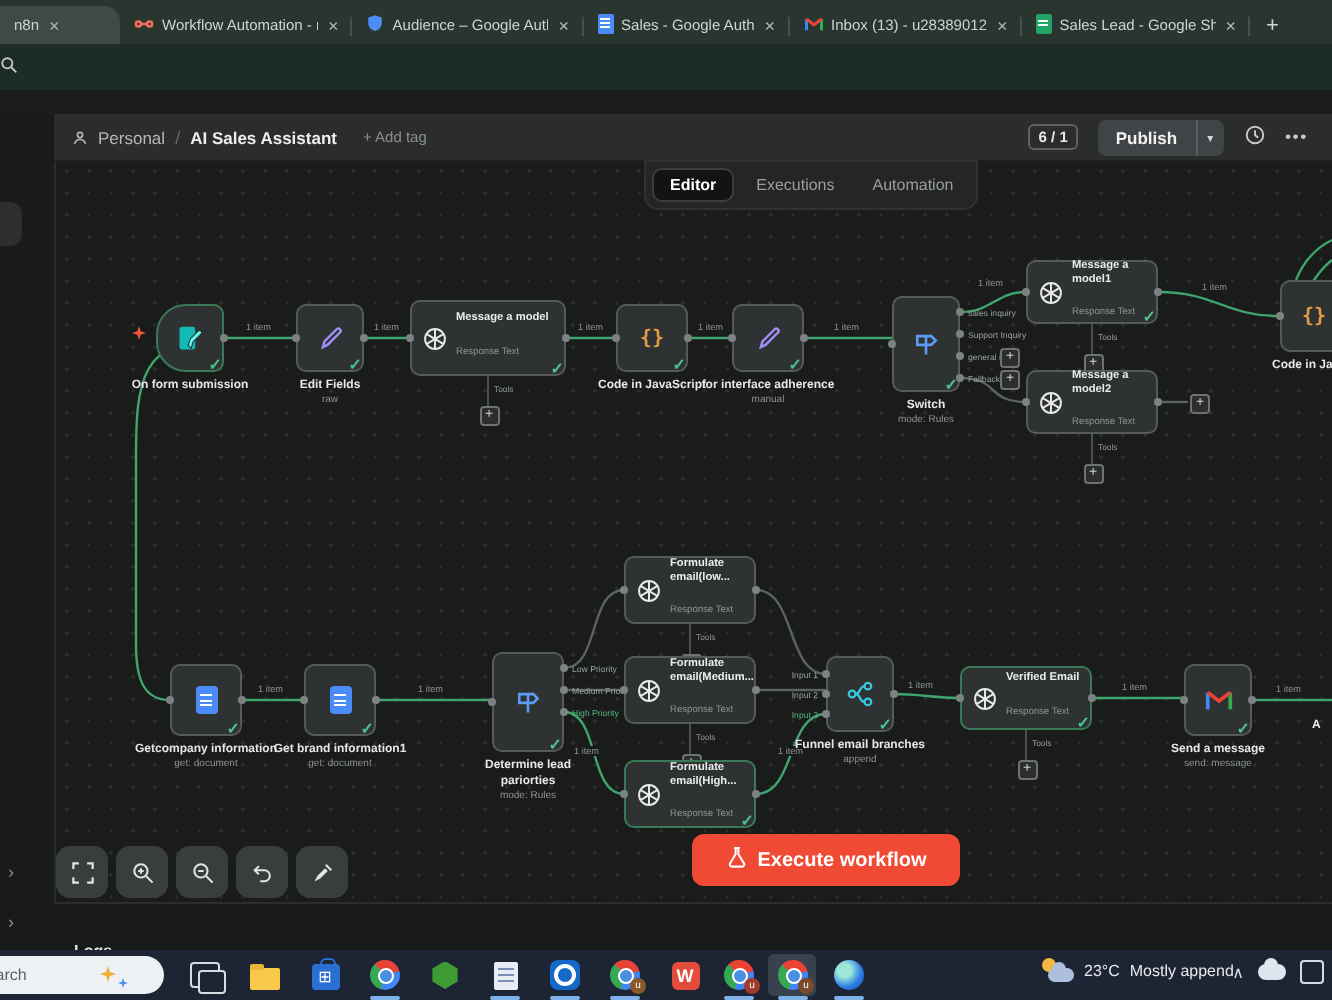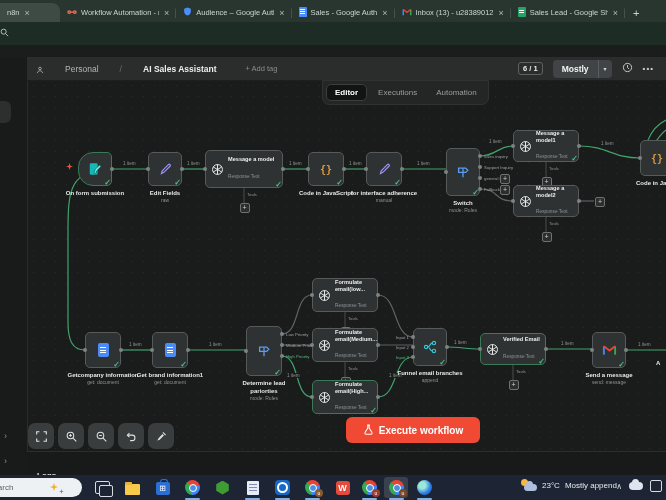--- a/index.html
+++ b/index.html
@@ -21,21 +21,21 @@
   .urlbar .u{padding-left:2px;white-space:nowrap;overflow:hidden;flex:1;}
   .urlbar .mag{margin-right:16px;}
   
   .appstrip{position:absolute;top:45px;left:0;right:0;height:12px;background:#1b1c1c;z-index:4;}
   .sidebar{position:absolute;top:57px;left:0;bottom:25px;width:27px;background:#191a1a;
            border-right:1px solid #2a2b2b;z-index:4;}
   .sidebtn{position:absolute;top:44px;left:0;width:11px;height:22px;background:#2d2e2e;border-radius:0 6px 6px 0;}
   .sidechev{position:absolute;left:4px;color:#8d9191;font-size:9px;}
   .appheader{position:absolute;top:57px;left:27px;right:0;height:23px;background:#2b2c2c;
              border-bottom:1px solid #1e1e1e;display:flex;align-items:center;z-index:5;}
-  .crumb{display:flex;align-items:center;gap:21px;margin-left:9px;}
+  .crumb{display:flex;align-items:center;gap:5px;margin-left:9px;}
   .crumb .proj{color:#b4b7b7;font-size:8.5px;}
   .crumb .slash{color:#666a6a;font-size:9px;}
   .crumb .wf{color:#ededed;font-size:8.5px;font-weight:700;}
   .crumb .addtag{color:#8a8e8e;font-size:7.5px;margin-left:8px;}
   .hright{margin-left:auto;display:flex;align-items:center;gap:10px;margin-right:12px;}
   .counter{border:1px solid #5e6162;border-radius:3px;color:#e8e8e8;font-size:7.5px;
            font-weight:700;padding:1px 4px;}
   .pubwrap{display:flex;}
   .pubmain{background:#404446;color:#f2f2f2;font-size:8.5px;font-weight:700;
            padding:4px 9px;border-radius:4px 0 0 4px;}
@@ -225,21 +225,21 @@
         </svg>
     </span>
     <span class="proj">Personal</span>
     <span class="slash">/</span>
     <span class="wf">AI Sales Assistant</span>
     <span class="addtag">+ Add tag</span>
   </div>
   <div class="hright">
     <span class="counter">6 / 1</span>
     <span class="pubwrap">
-      <span class="pubmain">Mostly</span>
+      <span class="pubmain">Publish</span>
       <span class="pubchev">▾</span>
     </span>
     <span class="hist">
       <svg width="11" height="11" viewBox="0 0 16 16" fill="none" stroke="#c9caca" stroke-width="1.4">
           <circle cx="8" cy="8" r="6"></circle>
           <path d="M8 4.5V8l2.3 2"></path>
         </svg>
     </span>
     <span class="dots">•••</span>
   </div>

